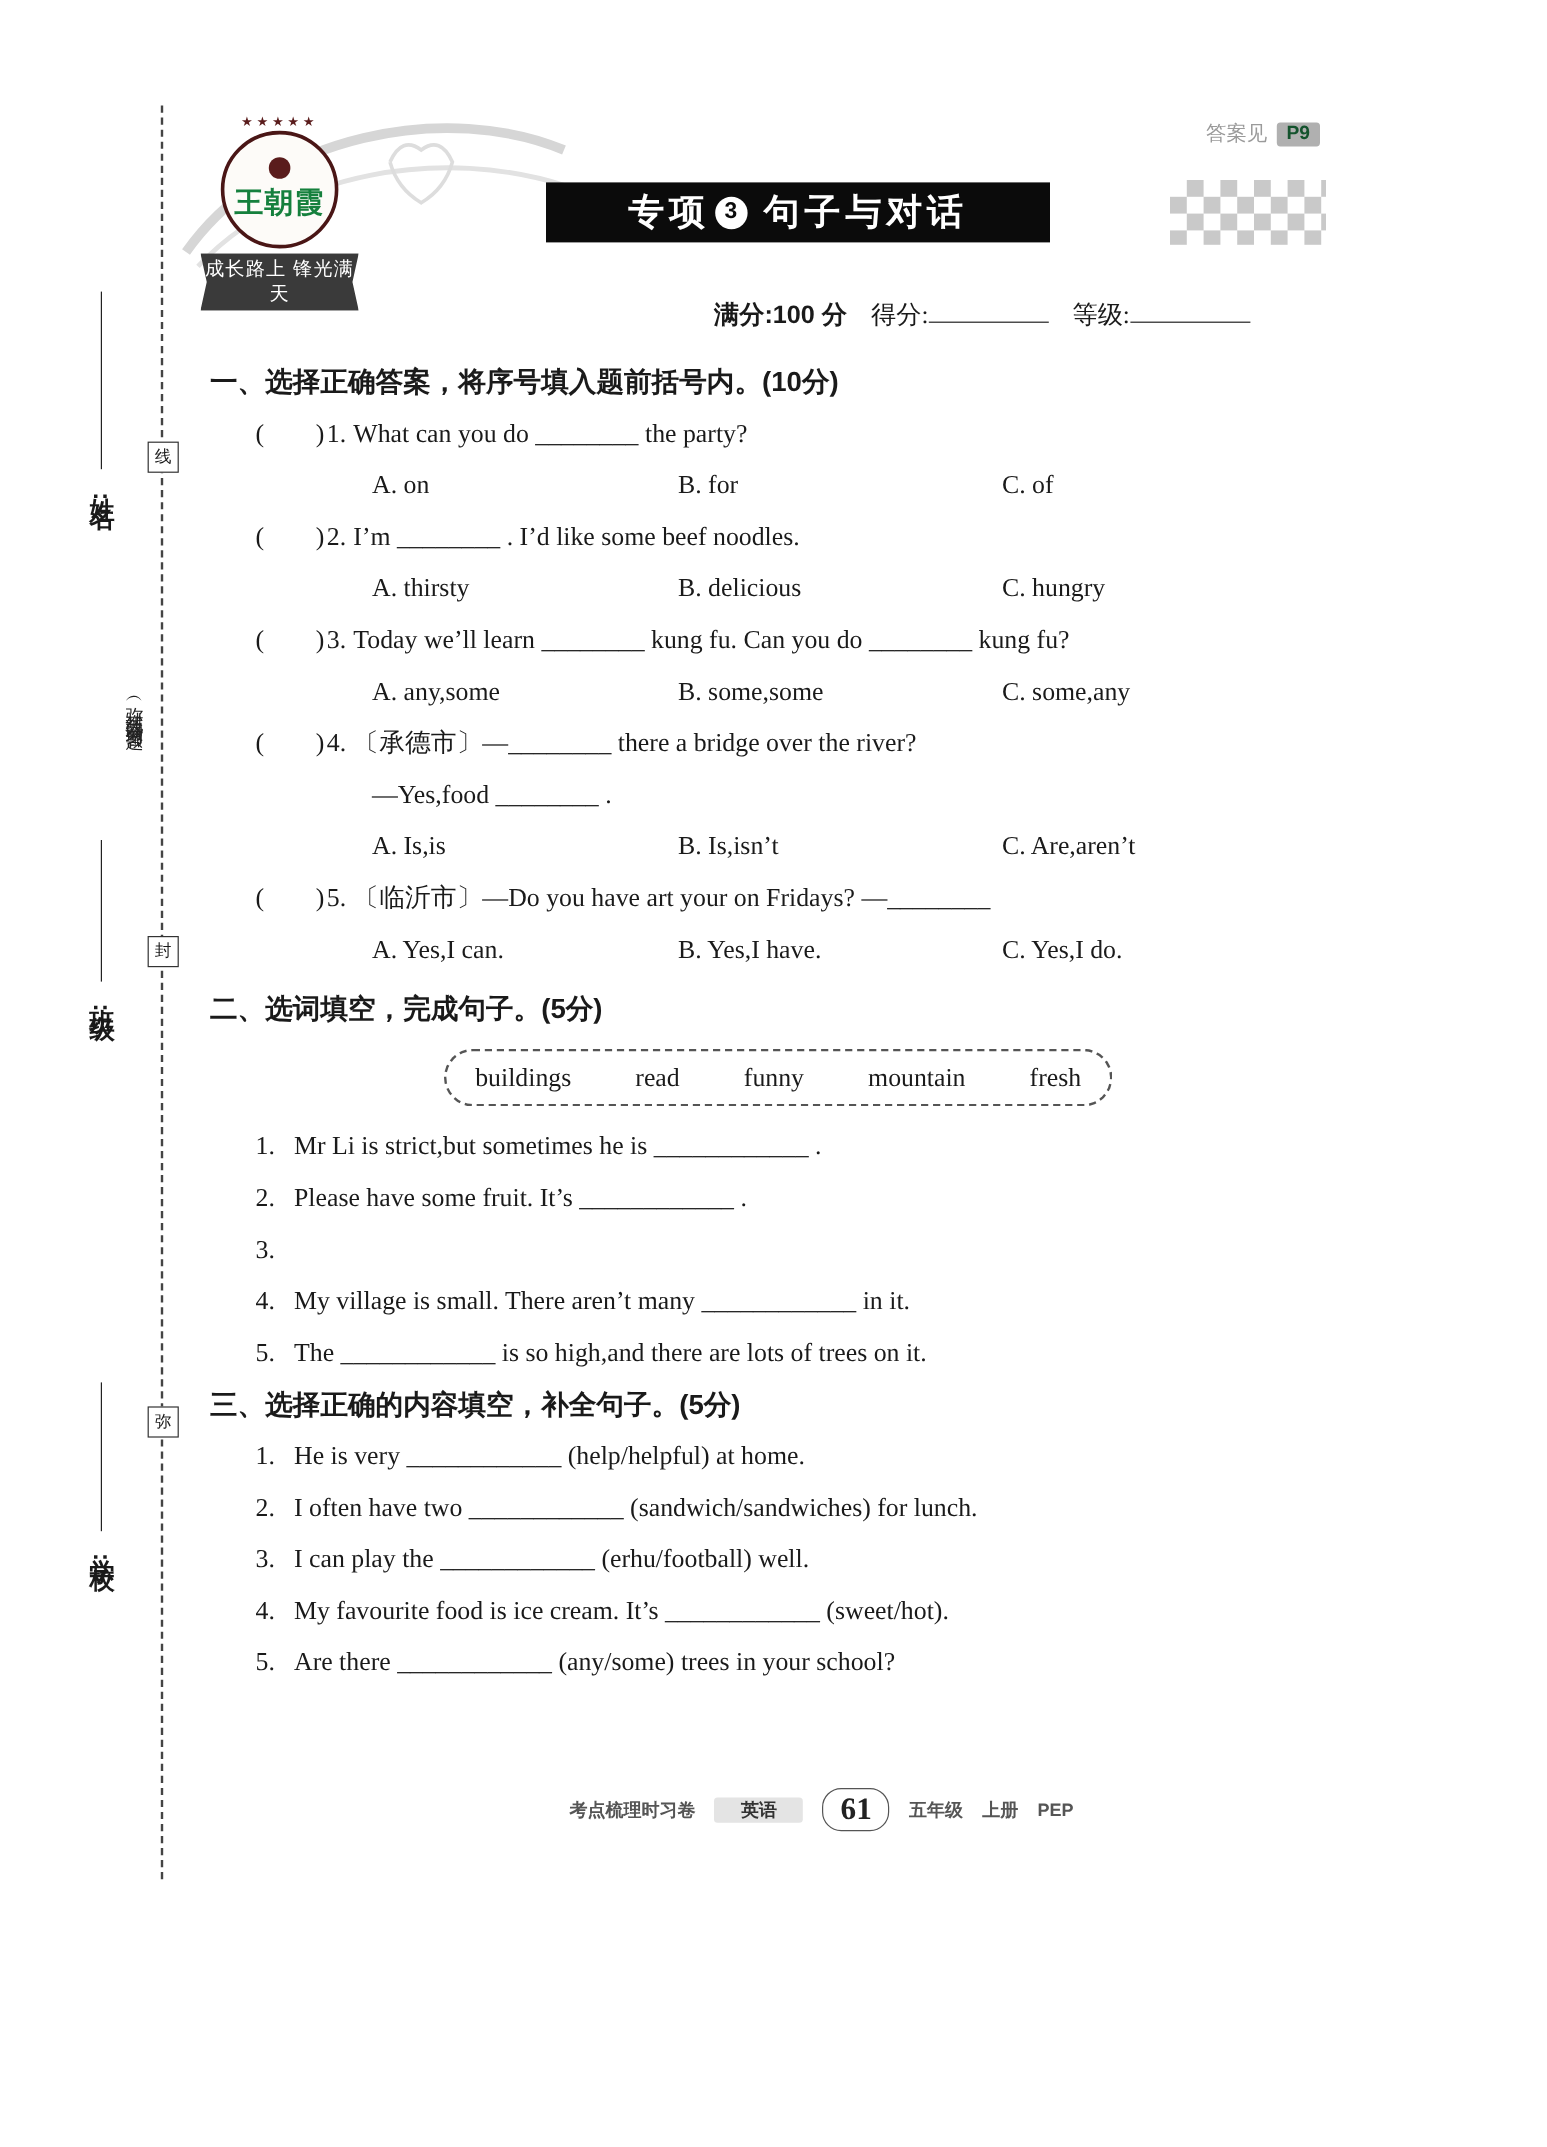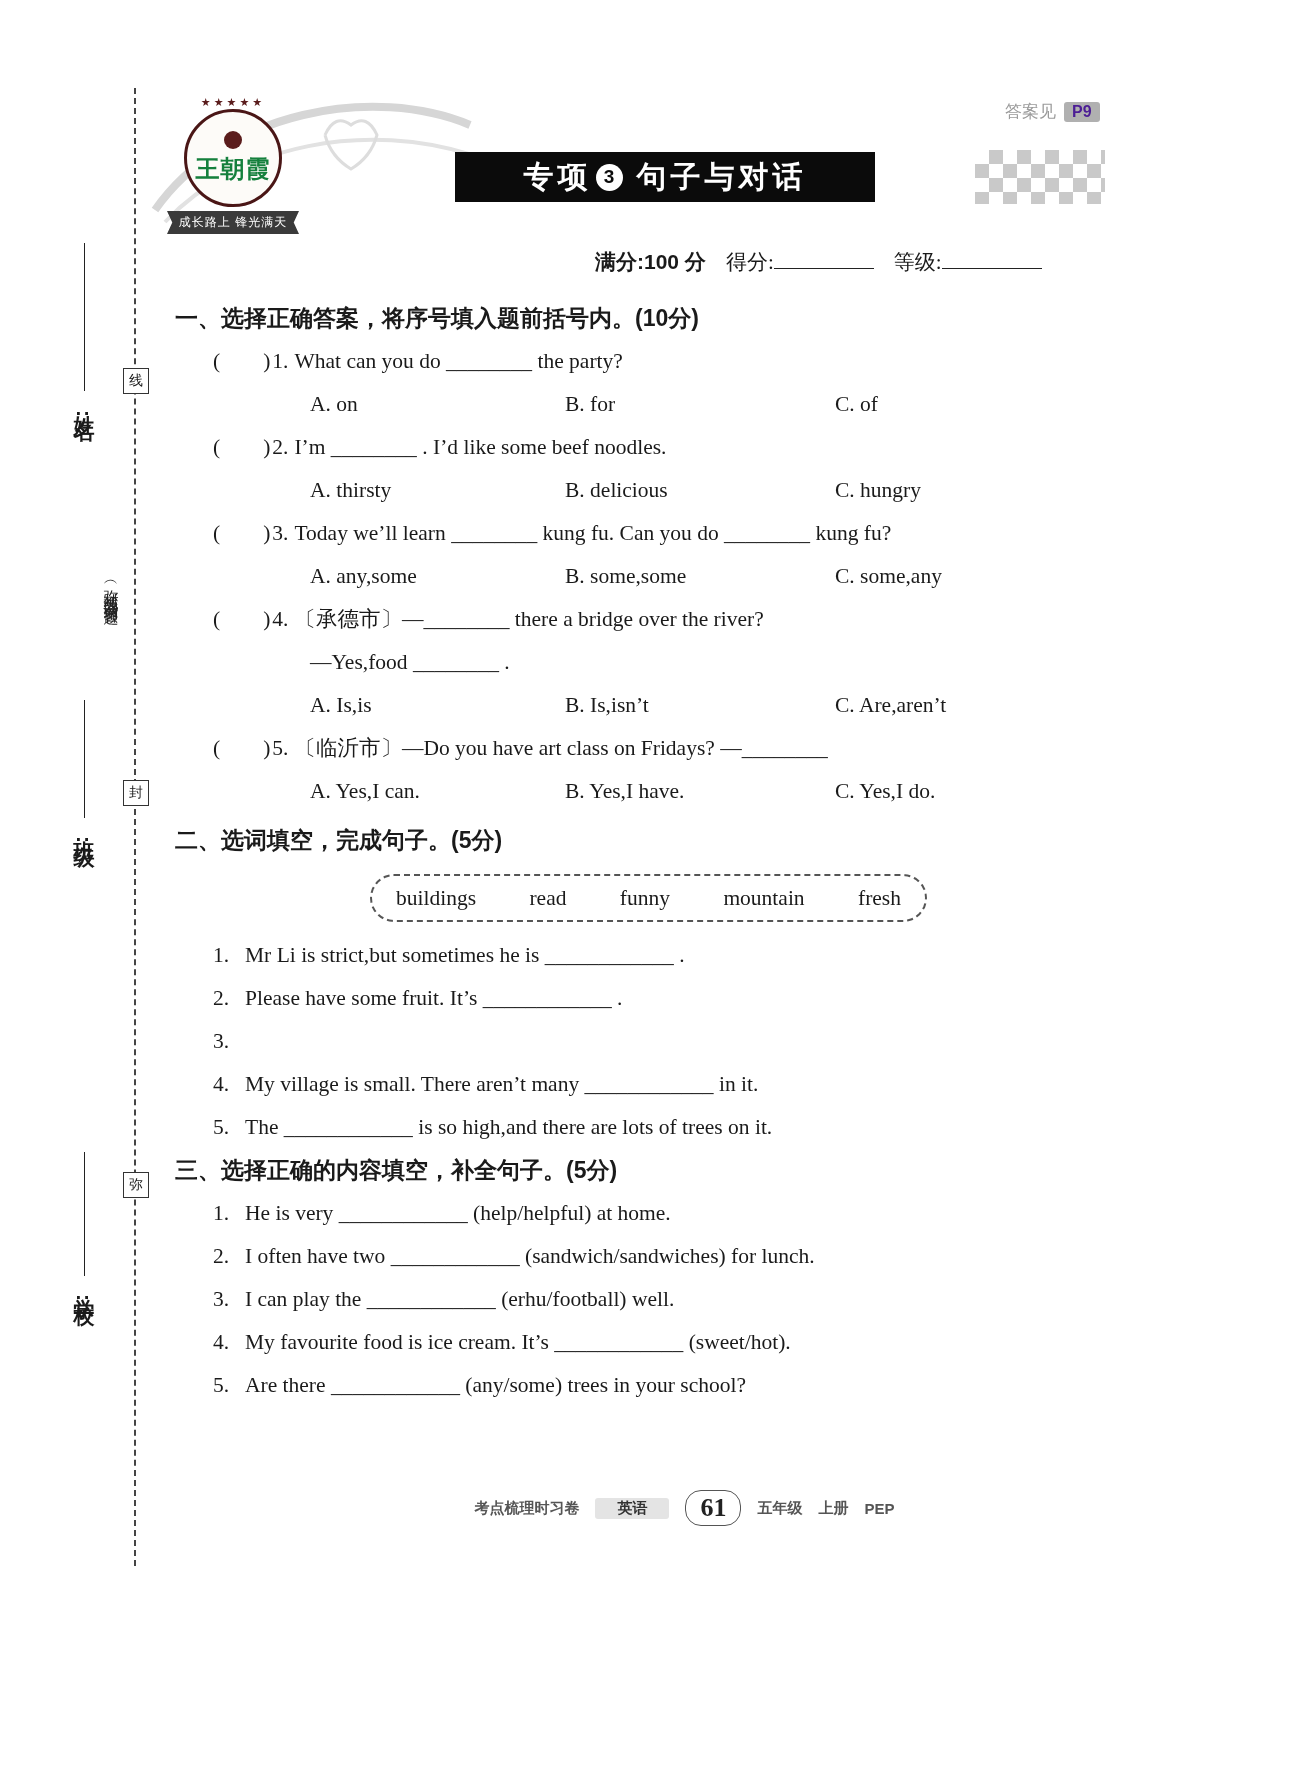--- a/index.html
+++ b/index.html
@@ -18,33 +18,33 @@
           font-family:"Liberation Sans",sans-serif;z-index:3;}
 
   
   .ribbon-svg{position:absolute;left:140px;top:80px;z-index:0;}
   .logo{position:absolute;left:163px;top:95px;width:140px;height:150px;text-align:center;z-index:2;}
   .logo-stars{font-size:11px;color:#5a1c1c;letter-spacing:3px;line-height:14px;}
   .logo-circle{width:92px;height:92px;border:3px solid #4a1616;border-radius:50%;margin:0 auto;
                display:flex;flex-direction:column;align-items:center;justify-content:center;background:#fdfbf8;}
   .logo-avatar{width:18px;height:18px;border-radius:50%;background:#5a1c1c;margin-bottom:4px;}
   .logo-brand{font-family:"Liberation Sans",sans-serif;font-weight:bold;font-size:24px;color:#15803d;letter-spacing:1px;}
-  .logo-ribbon{margin:4px auto 0;width:132px;background:#3a3a3a;color:#fff;font-size:12px;
+  .logo-ribbon{margin:4px auto 0;width:132px;background:#3a3a3a;color:#fff;font-size:16px;
                font-family:"Liberation Sans",sans-serif;padding:3px 0;letter-spacing:1px;
                clip-path:polygon(0 0,100% 0,96% 50%,100% 100%,0 100%,4% 50%);text-align:center;}
   .banner{position:absolute;left:455px;top:152px;width:420px;height:50px;background:#0b0b0b;color:#fff;
           display:flex;align-items:center;justify-content:center;z-index:2;
           font-family:"Liberation Sans",sans-serif;font-weight:bold;font-size:30px;letter-spacing:4px;}
   .circled-num{display:inline-flex;align-items:center;justify-content:center;width:27px;height:27px;
                border-radius:50%;background:#fff;color:#0b0b0b;font-size:19px;margin:0 14px 0 4px;letter-spacing:0;}
   .checker{position:absolute;left:975px;top:150px;width:130px;height:54px;z-index:1;
            background:repeating-conic-gradient(#c9c9c9 0% 25%, #ffffff 0% 50%) 0 0 / 28px 28px;}
   .answer-ref{position:absolute;left:1005px;top:100px;display:flex;align-items:center;gap:8px;
               font-family:"Liberation Sans",sans-serif;font-size:17px;color:#9a9a9a;z-index:2;}
-  .p-badge{background:#b0b0b0;color:#4c1d95;font-weight:bold;border-radius:3px;padding:1px 8px;font-size:16px;}
+  .p-badge{background:#b0b0b0;color:#14532d;font-weight:bold;border-radius:3px;padding:1px 8px;font-size:16px;}
 
   
   .score-line{position:absolute;left:583px;top:248px;display:flex;align-items:flex-end;gap:20px;
               font-size:21px;z-index:2;margin-left:12px;}
   .score-full{font-family:"Liberation Sans",sans-serif;font-weight:bold;}
   .blank-ul{display:inline-block;width:100px;border-bottom:1.5px solid #222;height:20px;}
 
   
   .main{position:absolute;left:175px;top:297px;width:985px;z-index:2;}
   .sec-heading{font-family:"Liberation Sans",sans-serif;font-weight:bold;font-size:23px;line-height:43px;}
@@ -174,21 +174,21 @@
         <div class="row q-line2">—Yes,food ________ .</div>
         <div class="row opts">
           <span>A. Is,is</span>
           <span>B. Is,isn’t</span>
           <span>C. Are,aren’t</span>
         </div>
       </div>
 
       <div>
         <div class="row q-stem-row">
-          <span class="bracket">(        )</span><span class="q-num">5.</span><span>〔临沂市〕—Do you have art class on Fridays? —________</span>
+          <span class="bracket">(        )</span><span class="q-num">5.</span><span>〔临沂市〕—Do you have art your on Fridays? —________</span>
         </div>
         <div class="row opts">
           <span>A. Yes,I can.</span>
           <span>B. Yes,I have.</span>
           <span>C. Yes,I do.</span>
         </div>
       </div>
     </div>
 
     <div class="sec2">

